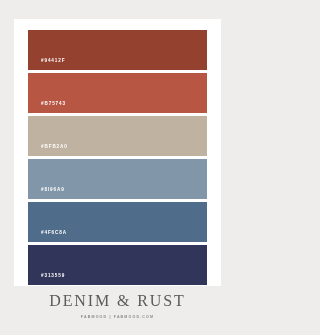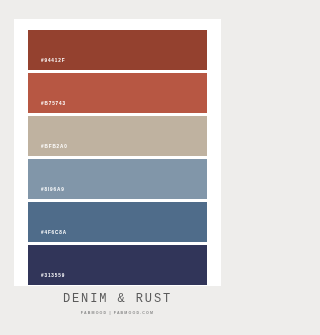--- a/index.html
+++ b/index.html
@@ -69,22 +69,22 @@
   
   #caption {
     position: absolute;
     left: 0;
     top: 293px;
     width: 235px;
     text-align: center;
   }
 
   #poster-title {
-    font-family: Liberation Mono, monospace;
-    font-size: 12px;
+    font-family: Liberation Serif, serif;
+    font-size: 16px;
     letter-spacing: 1.9px;
     color: #5b5b5b;
     font-weight: 400;
     line-height: 1;
     white-space: nowrap;
   }
 
   #poster-byline {
     margin-top: 7px;
     font-family: "Liberation Sans", sans-serif;

